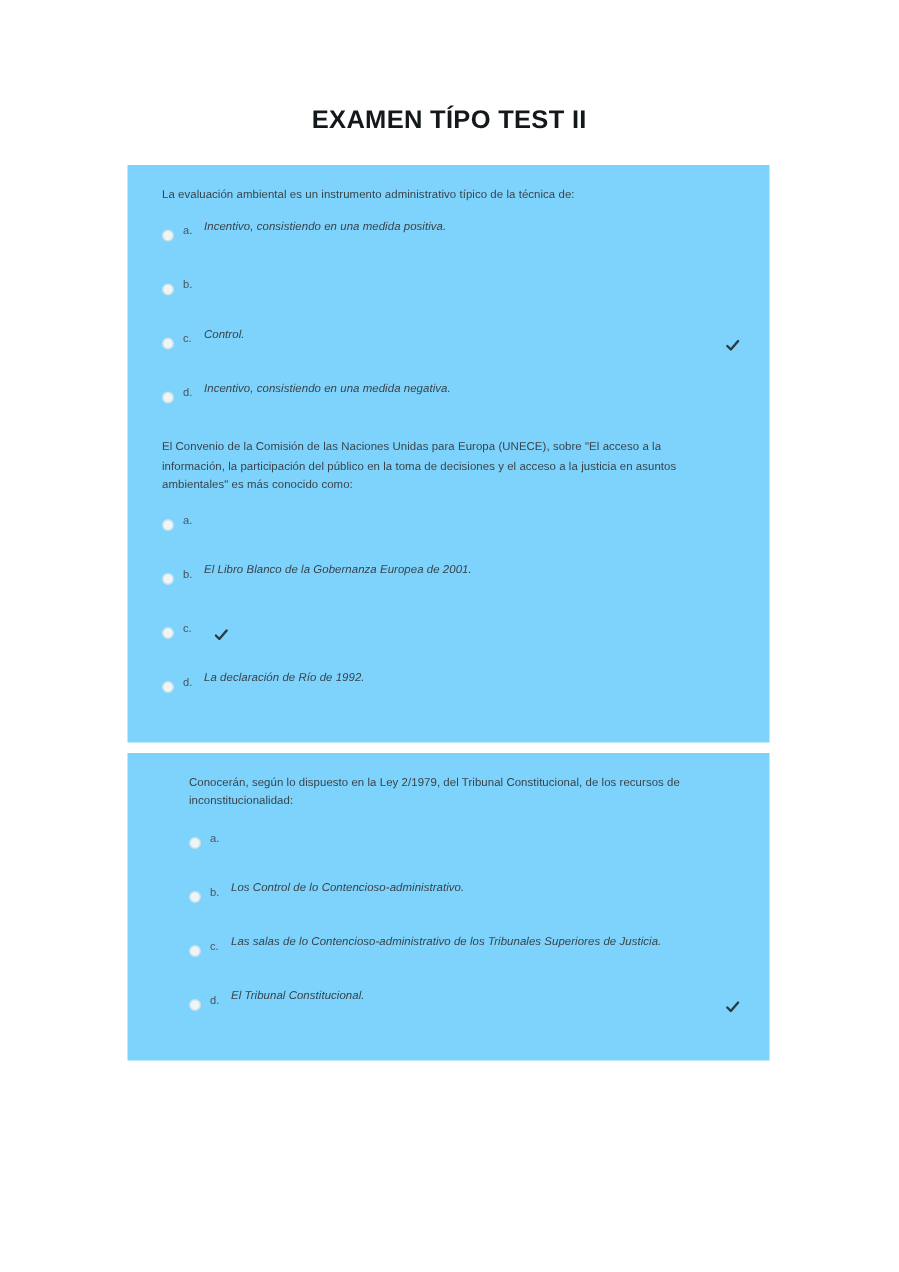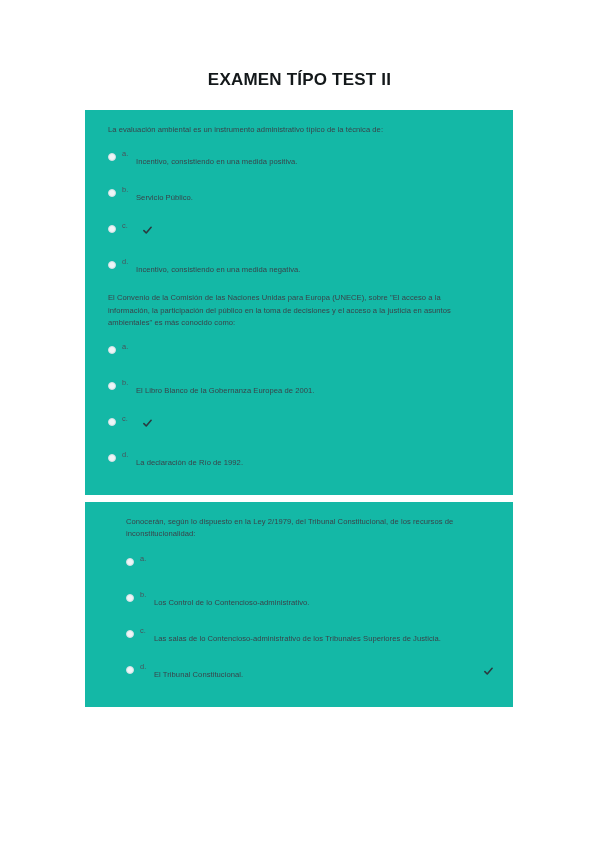--- a/index.html
+++ b/index.html
@@ -35,21 +35,21 @@
     color: #13181a;
     font-family: "Liberation Sans", sans-serif;
   }
   .panels {
     position: absolute;
     top: 110px;
     left: 85px;
     width: 428px;
   }
   .panel {
-    background: #14b8a6;
+    background: #7dd3fc;
     width: 428px;
     box-sizing: border-box;
     padding: 10px 14px 14px 14px;
   }
   .panel + .panel {
     margin-top: 7px;
     padding-left: 32px;
   }
   .question {
     position: relative;
@@ -87,23 +87,24 @@
     color: #49525a;
     flex: 0 0 auto;
     width: 14px;
     margin-top: 5px;
     letter-spacing: 0.05px;
   }
   .option-text {
     font-size: 7.6px;
     color: #39434a;
     line-height: 1.5;
-    margin-top: 12px;
+    margin-top: 1px;
     flex: 1 1 auto;
     letter-spacing: 0.05px;
+    font-style: italic;
   }
   .check-mark {
     flex: 0 0 auto;
     width: 16px;
     margin-top: 10px;
     text-align: right;
     color: #2b3a3f;
   }
   .check-mark svg {
     display: block;
@@ -131,30 +132,30 @@
               <span class="option-text">Incentivo, consistiendo en una medida positiva.</span>
               <span class="check-mark hidden">
                 <svg width="9" height="9" viewBox="0 0 12 12">
                   <path d="M1.2 6.2 L4.3 9.3 L10.8 1.8" fill="none" stroke="#2b3a3f" stroke-width="2.1" stroke-linecap="round" stroke-linejoin="round"></path>
                 </svg>
               </span>
             </div>
             <div class="option-row">
               <span class="radio"></span>
               <span class="option-letter">b.</span>
-              <span class="option-text">Servicio Público.</span>
               <span class="check-mark hidden">
                 <svg width="9" height="9" viewBox="0 0 12 12">
                   <path d="M1.2 6.2 L4.3 9.3 L10.8 1.8" fill="none" stroke="#2b3a3f" stroke-width="2.1" stroke-linecap="round" stroke-linejoin="round"></path>
                 </svg>
               </span>
             </div>
             <div class="option-row">
               <span class="radio"></span>
               <span class="option-letter">c.</span>
+              <span class="option-text">Control.</span>
               <span class="check-mark">
                 <svg width="9" height="9" viewBox="0 0 12 12">
                   <path d="M1.2 6.2 L4.3 9.3 L10.8 1.8" fill="none" stroke="#2b3a3f" stroke-width="2.1" stroke-linecap="round" stroke-linejoin="round"></path>
                 </svg>
               </span>
             </div>
             <div class="option-row">
               <span class="radio"></span>
               <span class="option-letter">d.</span>
               <span class="option-text">Incentivo, consistiendo en una medida negativa.</span>

